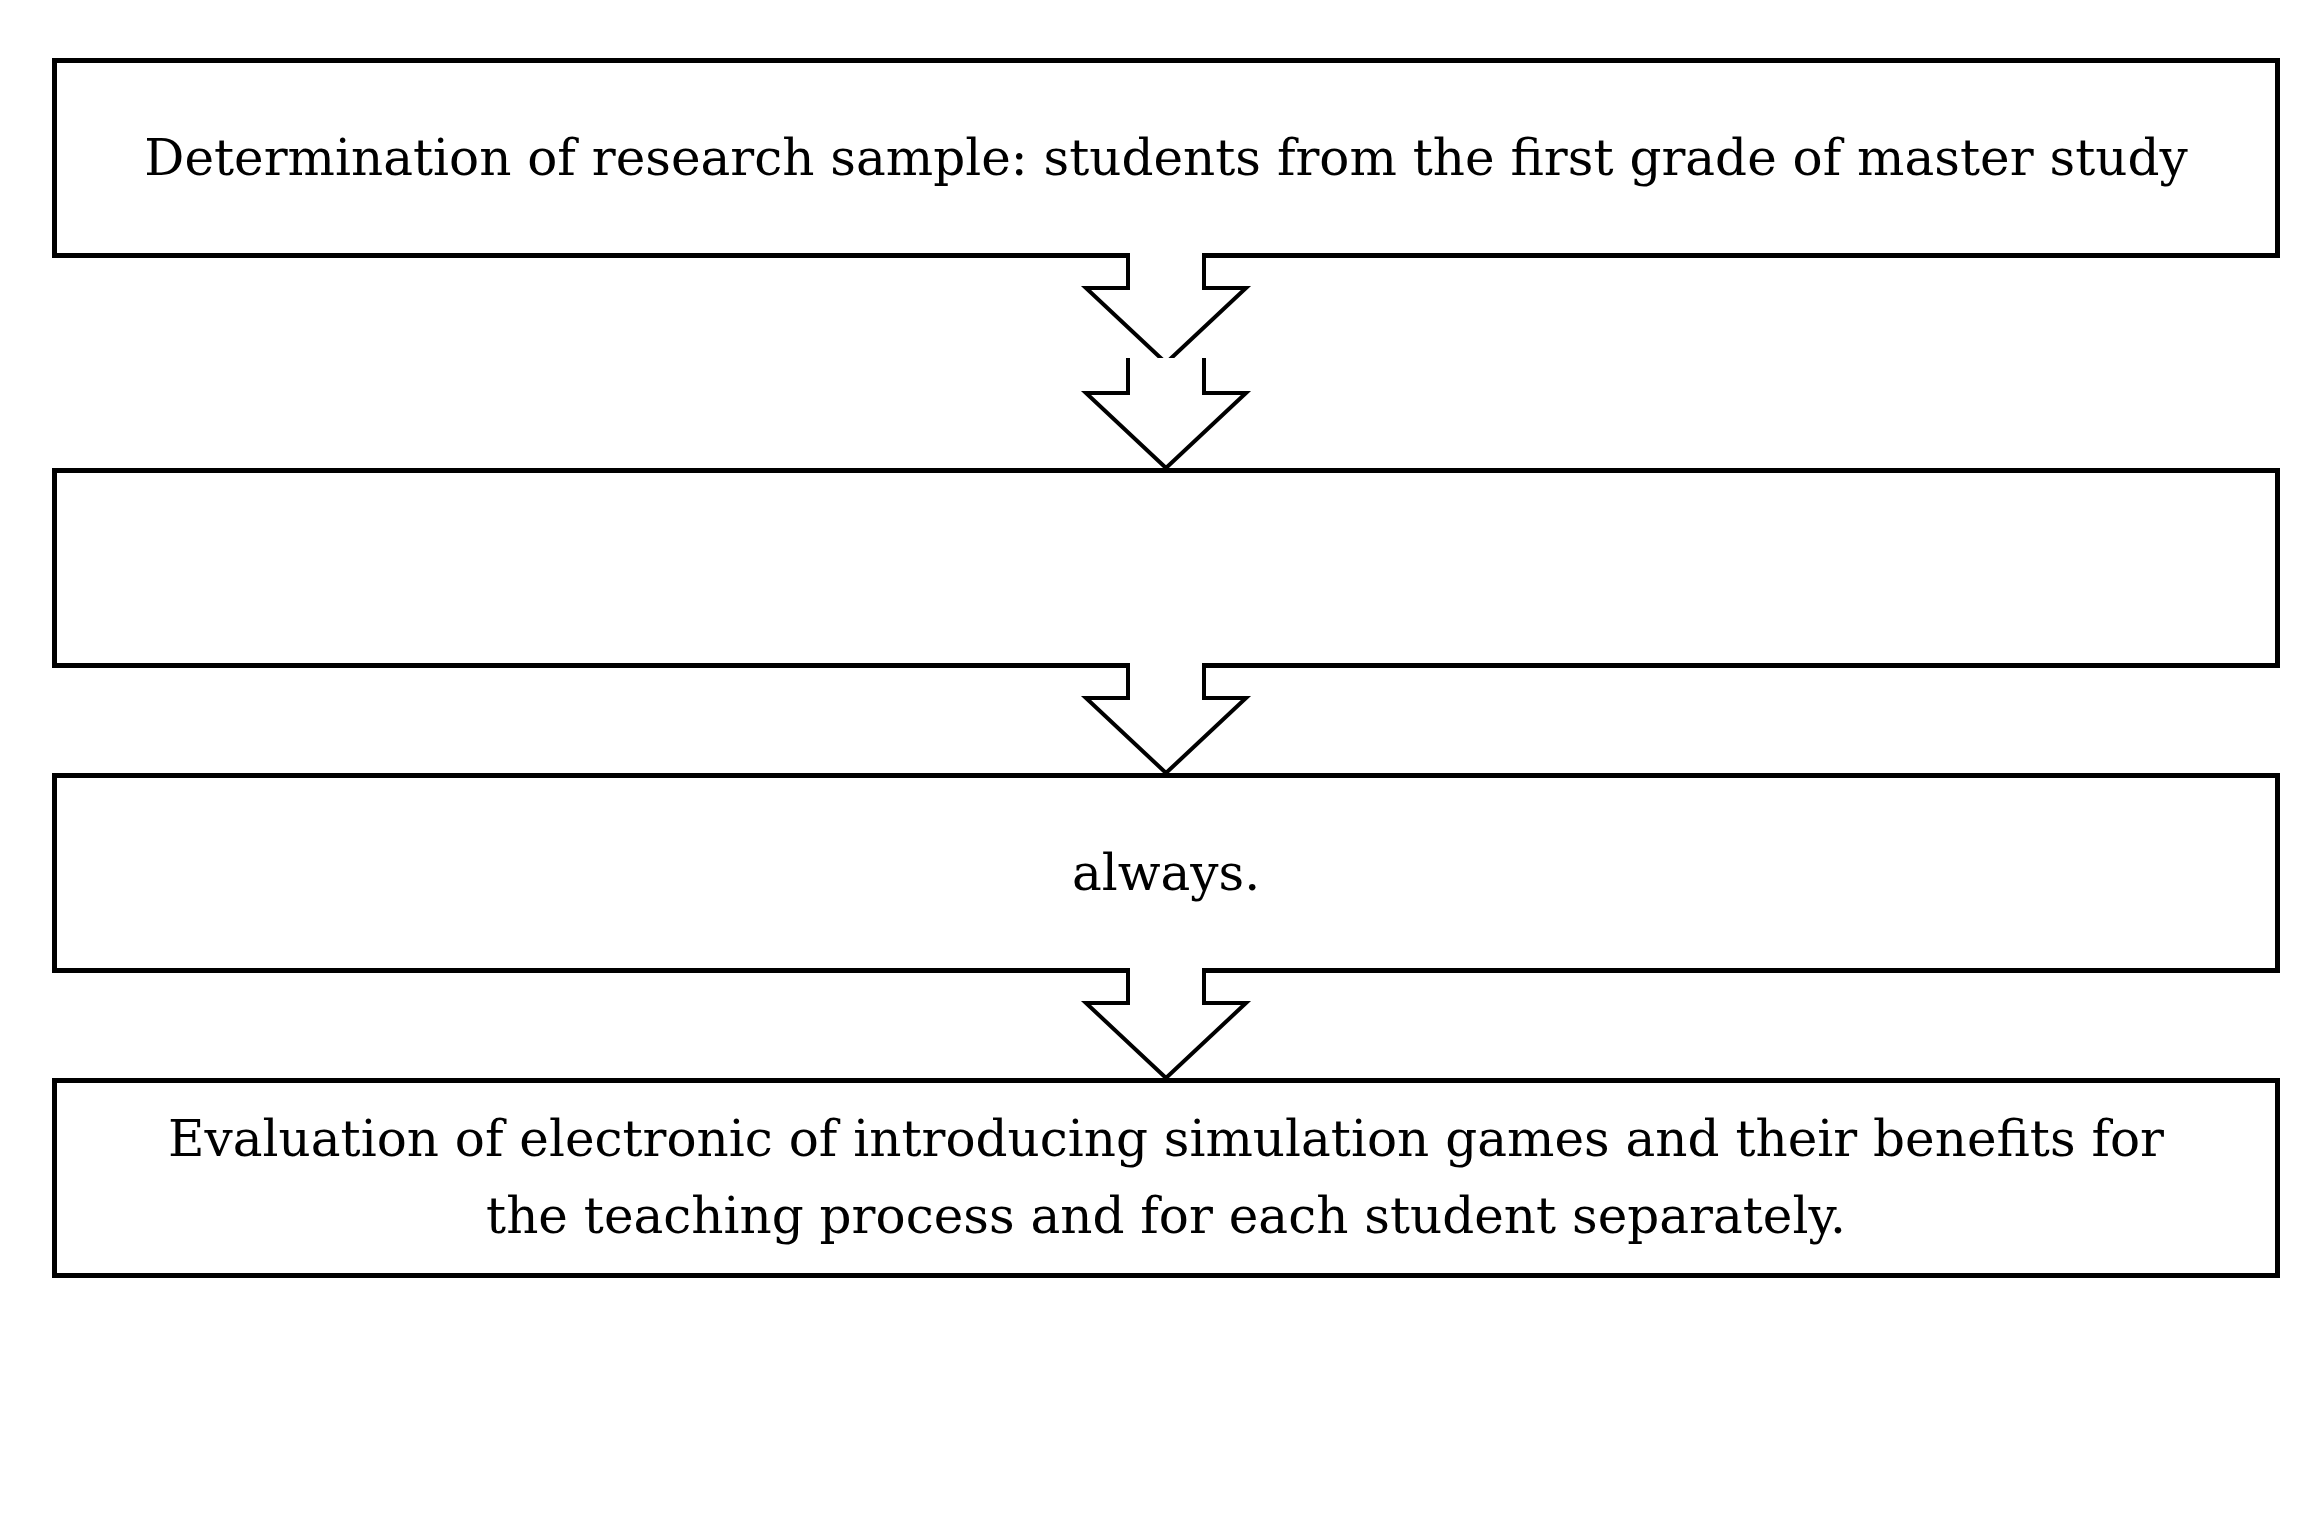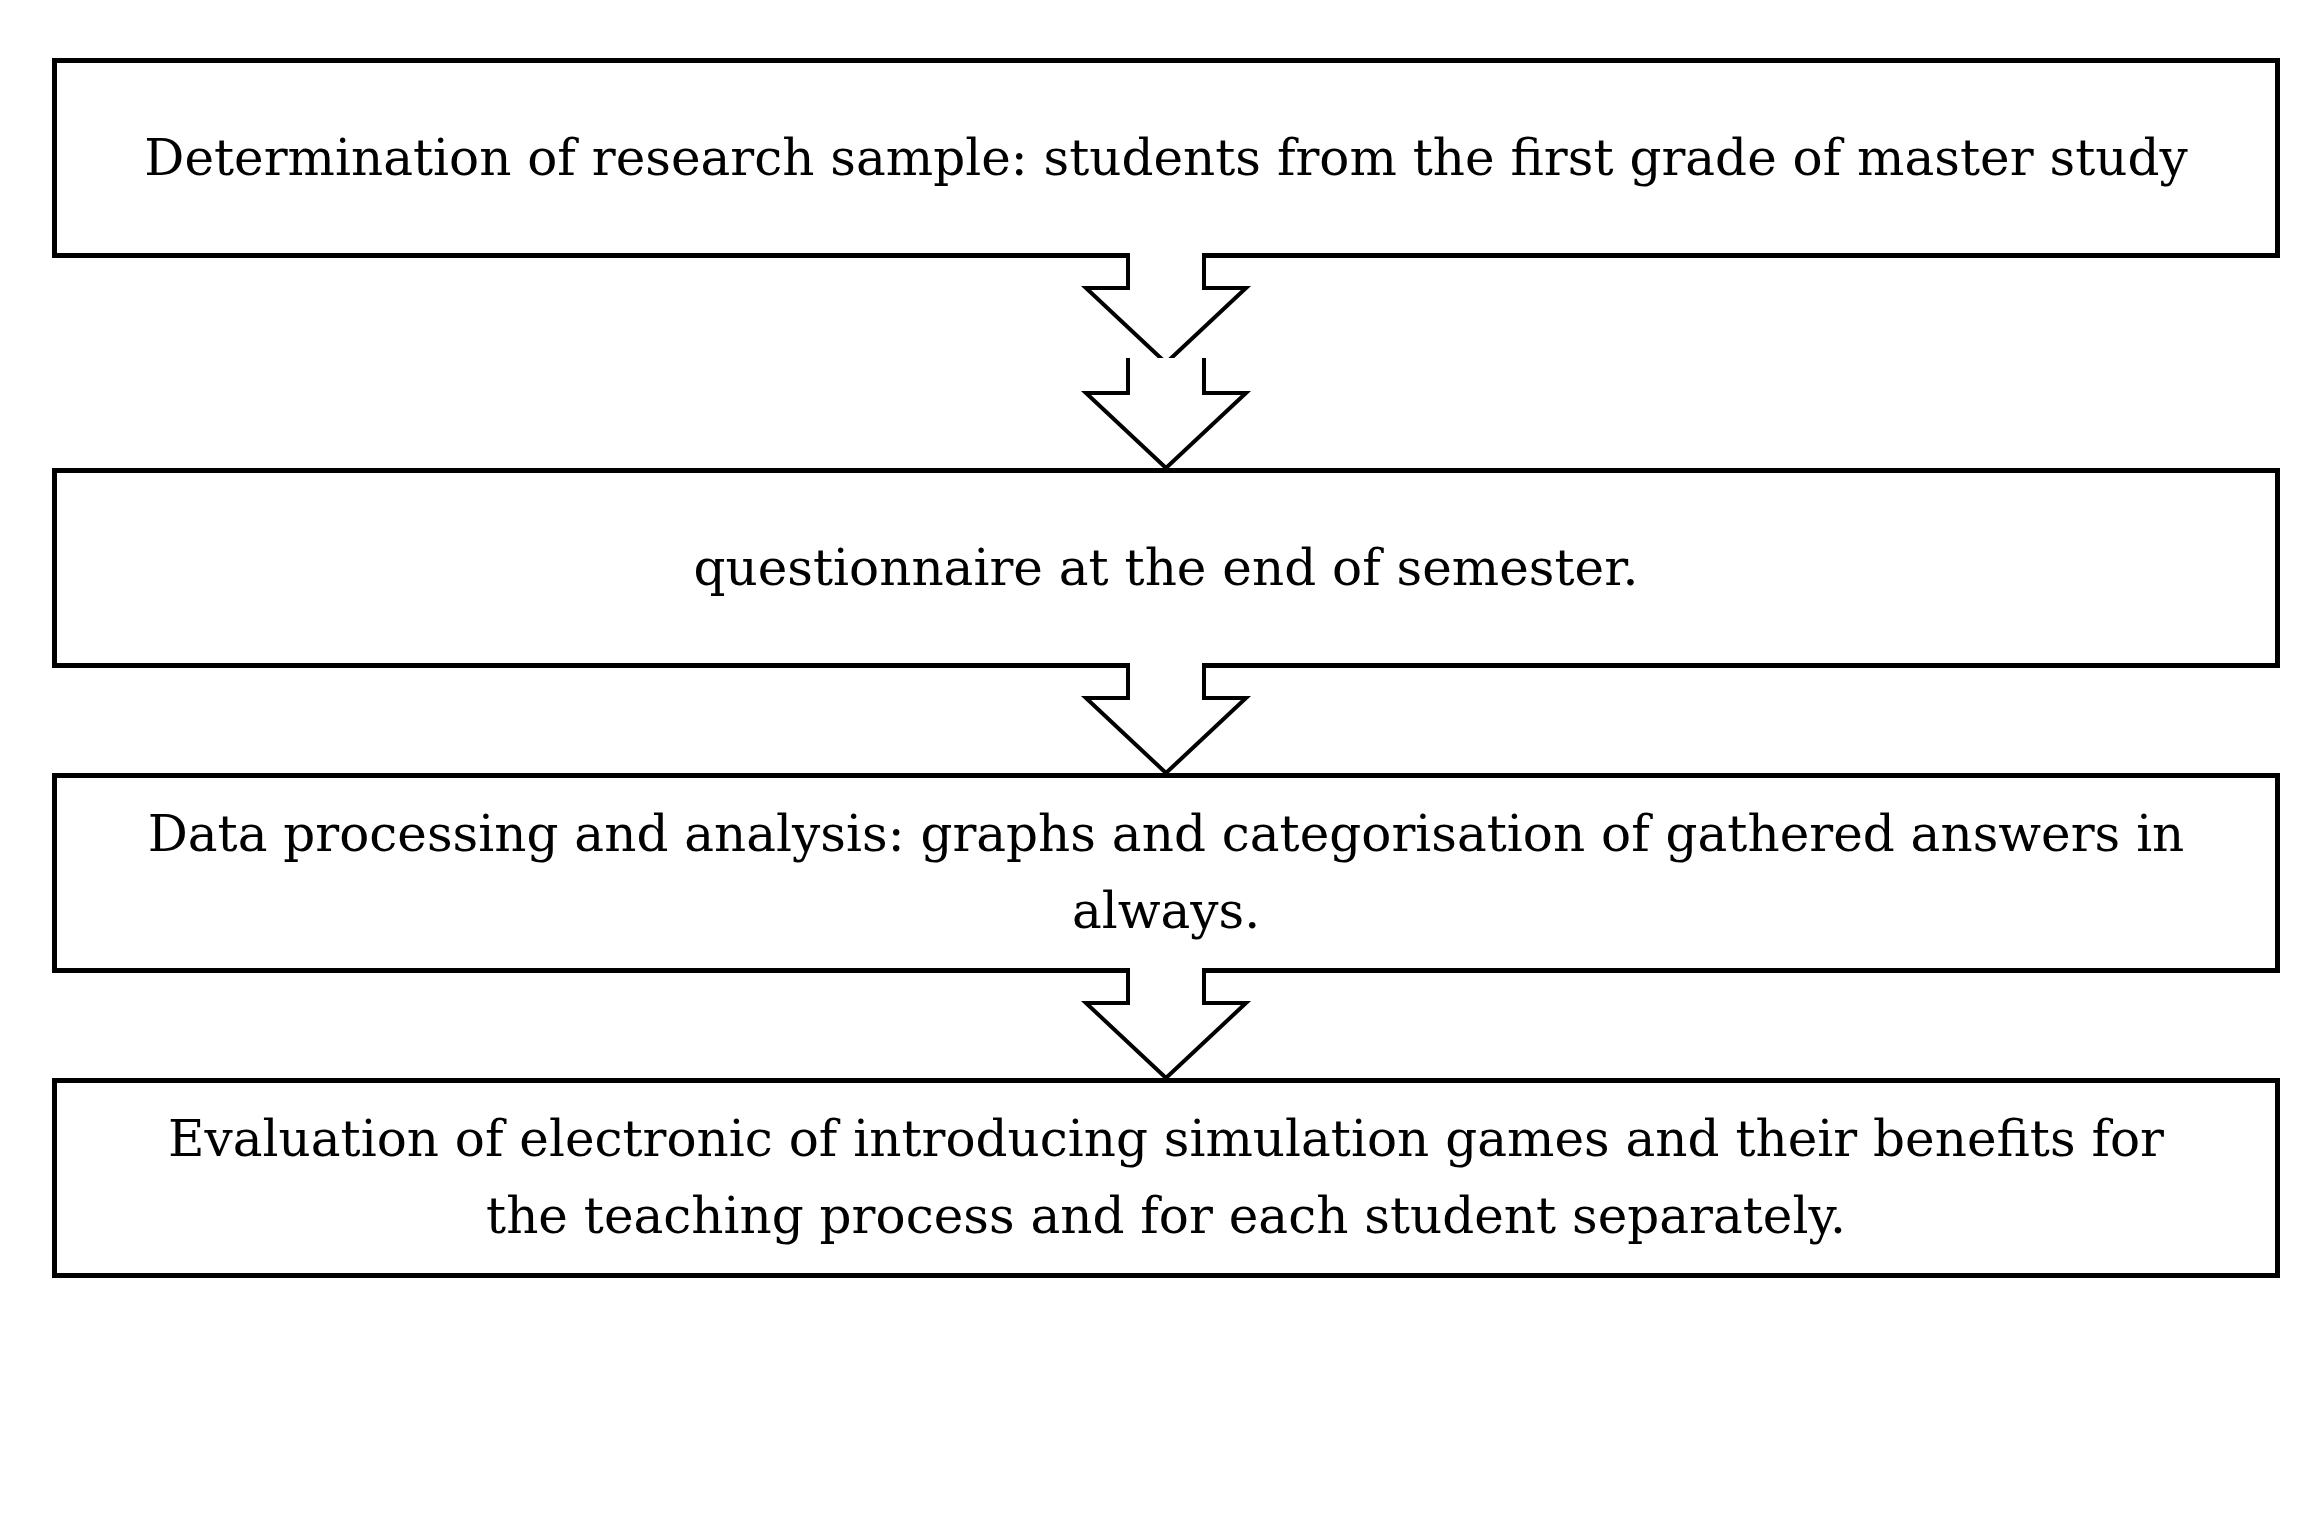--- a/index.html
+++ b/index.html
@@ -66,31 +66,29 @@
   </div>
 
 
   <div class="arrow-row">
     <svg width="164" height="110" viewBox="0 0 164 110">
       <path d="M44 0 L44 35 L2 35 L82 110 L162 35 L120 35 L120 0" fill="#ffffff" stroke="#000000" stroke-width="4" stroke-linejoin="miter"></path>
     </svg>
   </div>
 
   <div class="box">
-    <span class="line">questionnaire at the end of semester.</span>
   </div>
 
   <div class="arrow-row">
     <svg width="164" height="110" viewBox="0 0 164 110">
       <path d="M44 0 L44 35 L2 35 L82 110 L162 35 L120 35 L120 0" fill="#ffffff" stroke="#000000" stroke-width="4" stroke-linejoin="miter"></path>
     </svg>
   </div>
 
   <div class="box">
-    <span class="line">Data processing and analysis: graphs and categorisation of gathered answers in</span>
     <span class="line">always.</span>
   </div>
 
   <div class="arrow-row">
     <svg width="164" height="110" viewBox="0 0 164 110">
       <path d="M44 0 L44 35 L2 35 L82 110 L162 35 L120 35 L120 0" fill="#ffffff" stroke="#000000" stroke-width="4" stroke-linejoin="miter"></path>
     </svg>
   </div>
 
   <div class="box">

